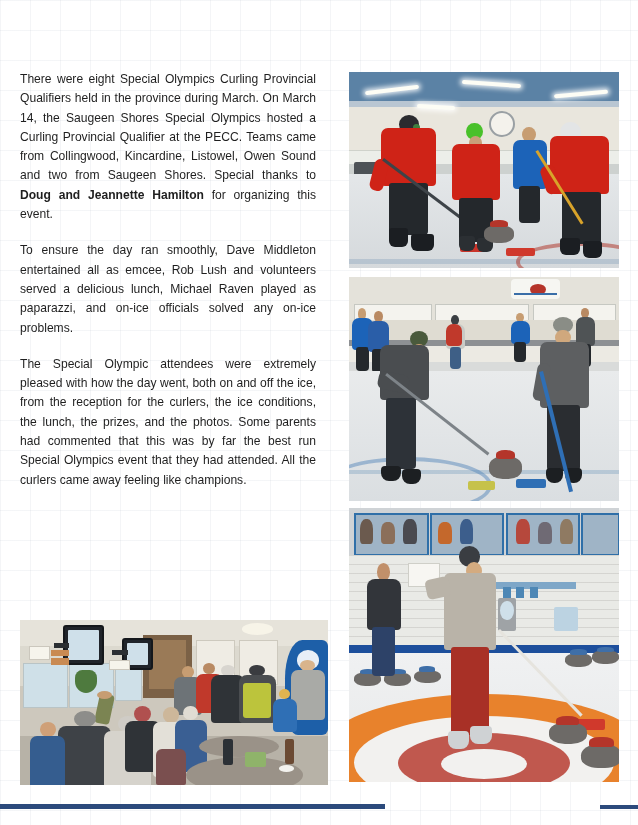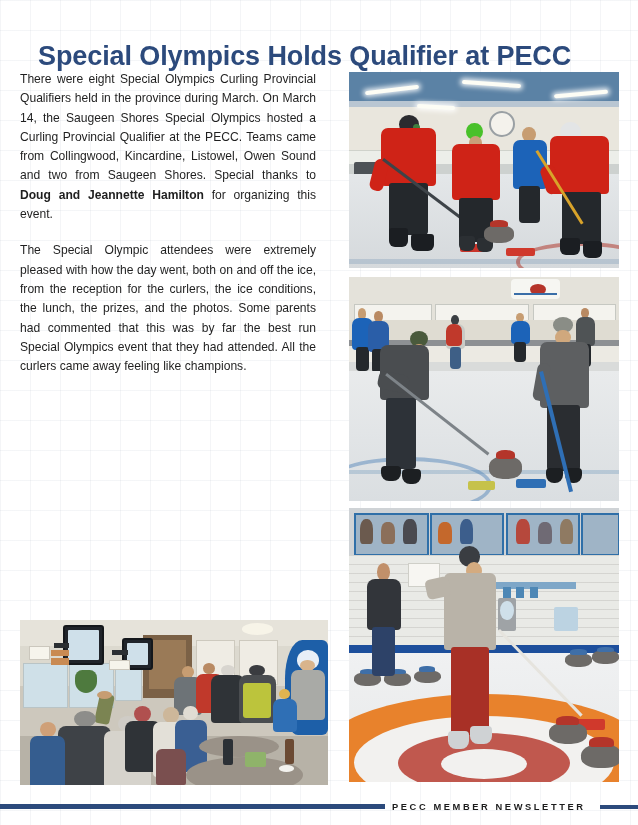--- a/index.html
+++ b/index.html
@@ -158,26 +158,26 @@
     width: 38px;
     height: 4px;
     background: #2c4a7c;
   }
 </style>
 </head>
 <body>
 
 <div id="page">
 
-  <h1 id="title">Special Olympics Holds Qualifier at PECC</h1>
 
   <div id="article">
 
     <p><span>There were eight Special Olympics Curling Provincial Qualifiers held in the province during March. On March 14, the Saugeen Shores Special Olympics hosted a Curling Provincial Qualifier at the PECC. Teams came from Collingwood, Kincardine, Listowel, Owen Sound and two from Saugeen Shores. Special thanks to </span><span class="bold">Doug and Jeannette Hamilton</span><span> for organizing this event.</span></p>
 
+    <p>To ensure the day ran smoothly, Dave Middleton entertained all as emcee, Rob Lush and volunteers served a delicious lunch, Michael Raven played as paparazzi, and on-ice officials solved any on-ice problems.</p>
 
 
     <p>The Special Olympic attendees were extremely pleased with how the day went, both on and off the ice, from the reception for the curlers, the ice conditions, the lunch, the prizes, and the photos. Some parents had commented that this was by far the best run Special Olympics event that they had attended. All the curlers came away feeling like champions.</p>
 
   </div>
 
   <div class="photo" id="photo-curlers-red">
     <div class="scene" id="p1-bg">
       <div class="p1-blue"></div>
 
@@ -492,17 +492,16 @@
       <div style="position:absolute;left:86%;top:72%;width:3%;height:15%;background:#6b4a33;border-radius:2px;"></div>
       <div style="position:absolute;left:73%;top:80%;width:7%;height:9%;background:#8fb36a;border-radius:2px;"></div>
       <div style="position:absolute;left:84%;top:88%;width:5%;height:4%;background:#f3f2ee;border-radius:50%;"></div>
       <div class="chairback" style="left:44%; top:78%; width:10%; height:22%; background:#7a4f4f;"></div>
     </div>
 
   </div>
 
   <div id="footer">
     <div id="footer-rule-left"></div>
-    <div id="footer-text">PECC MEMBER  NEWSLETTER</div>
     <div id="footer-rule-right"></div>
   </div>
 
 </div>
 
 </body></html>

